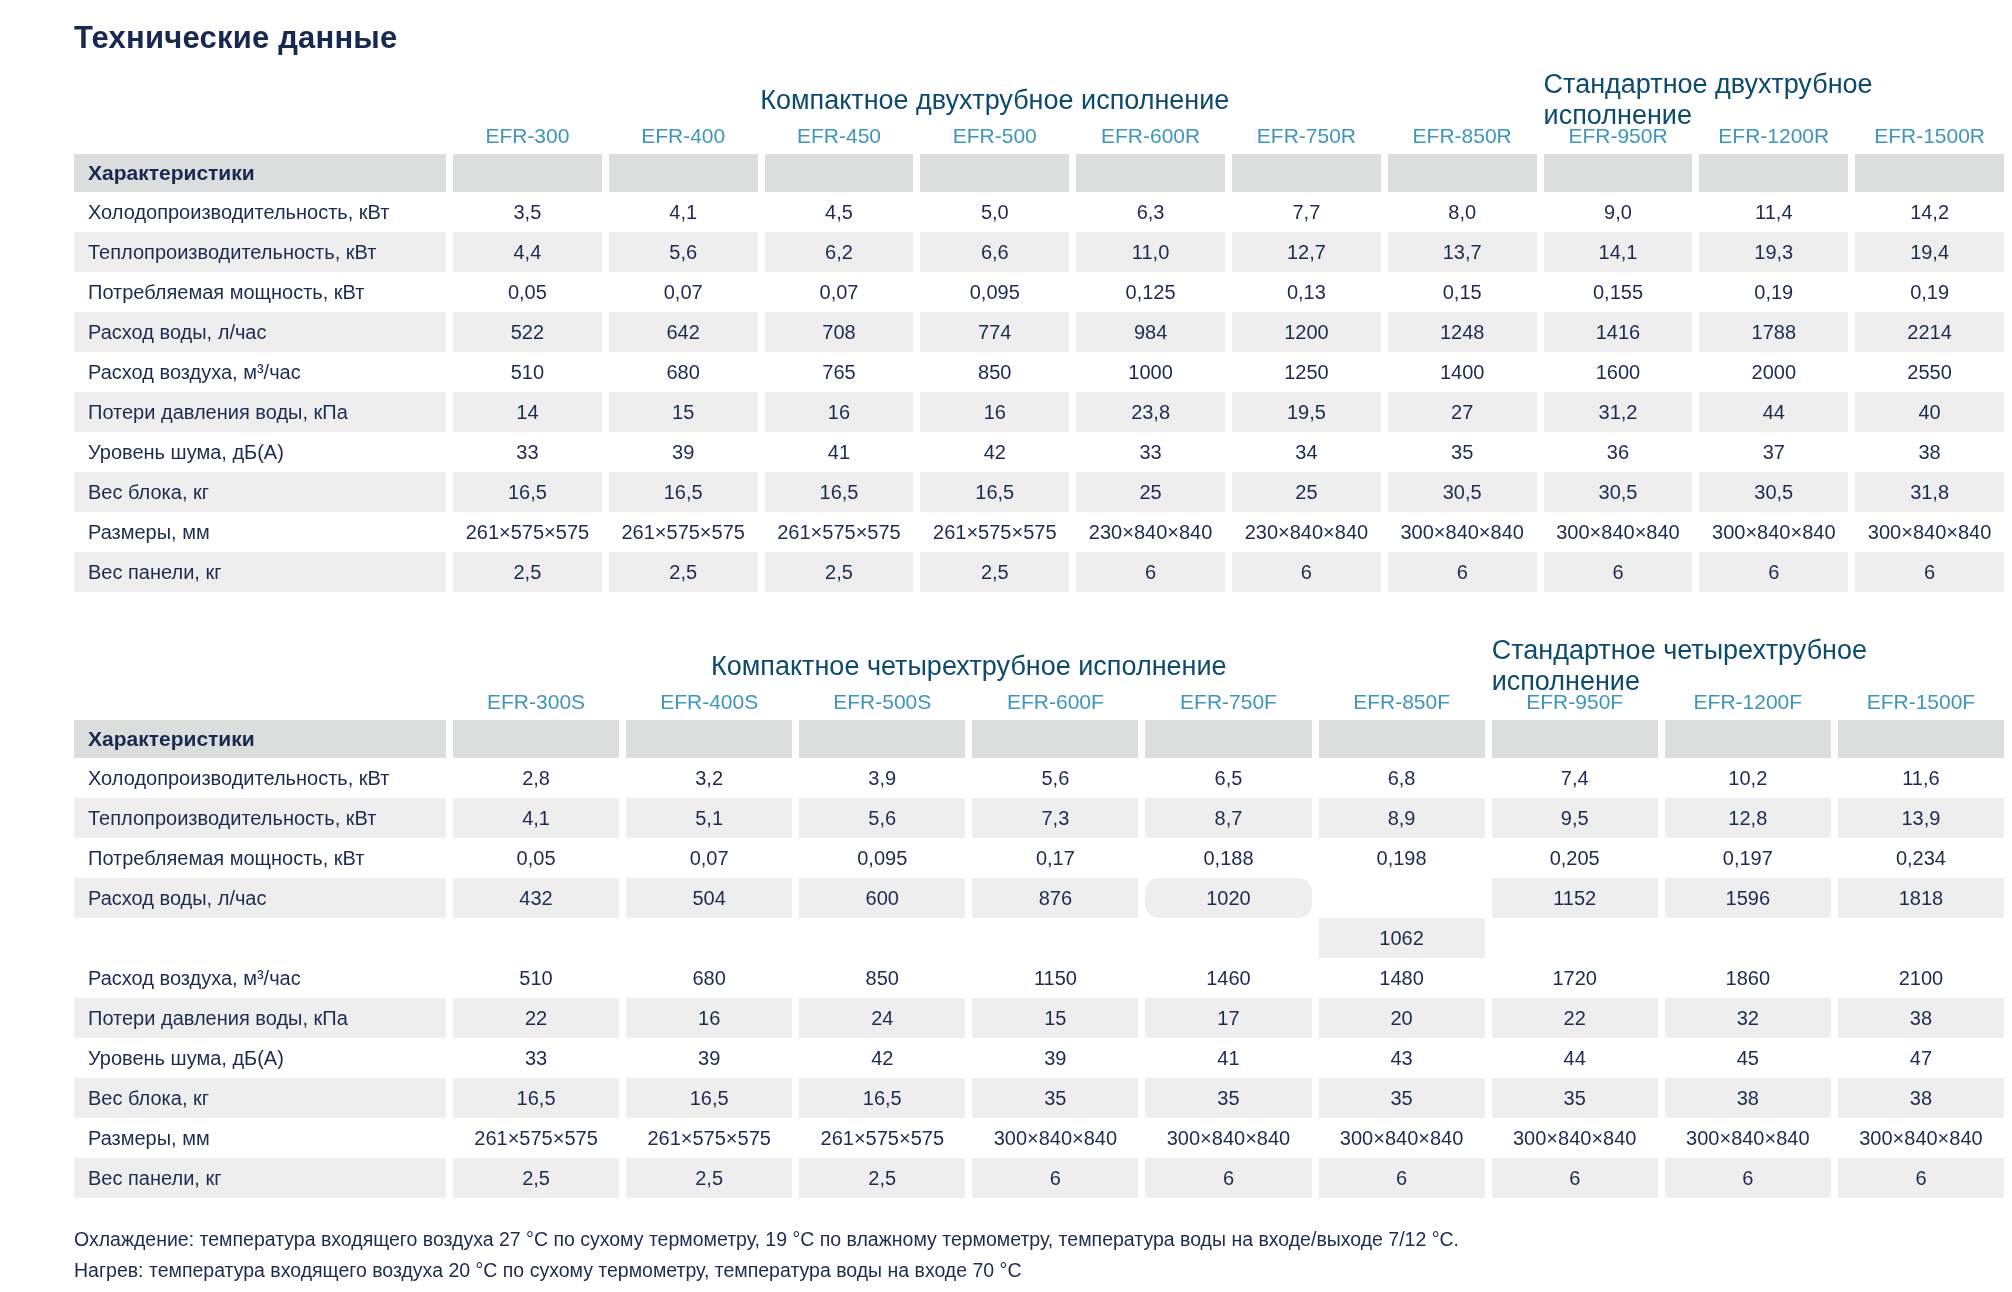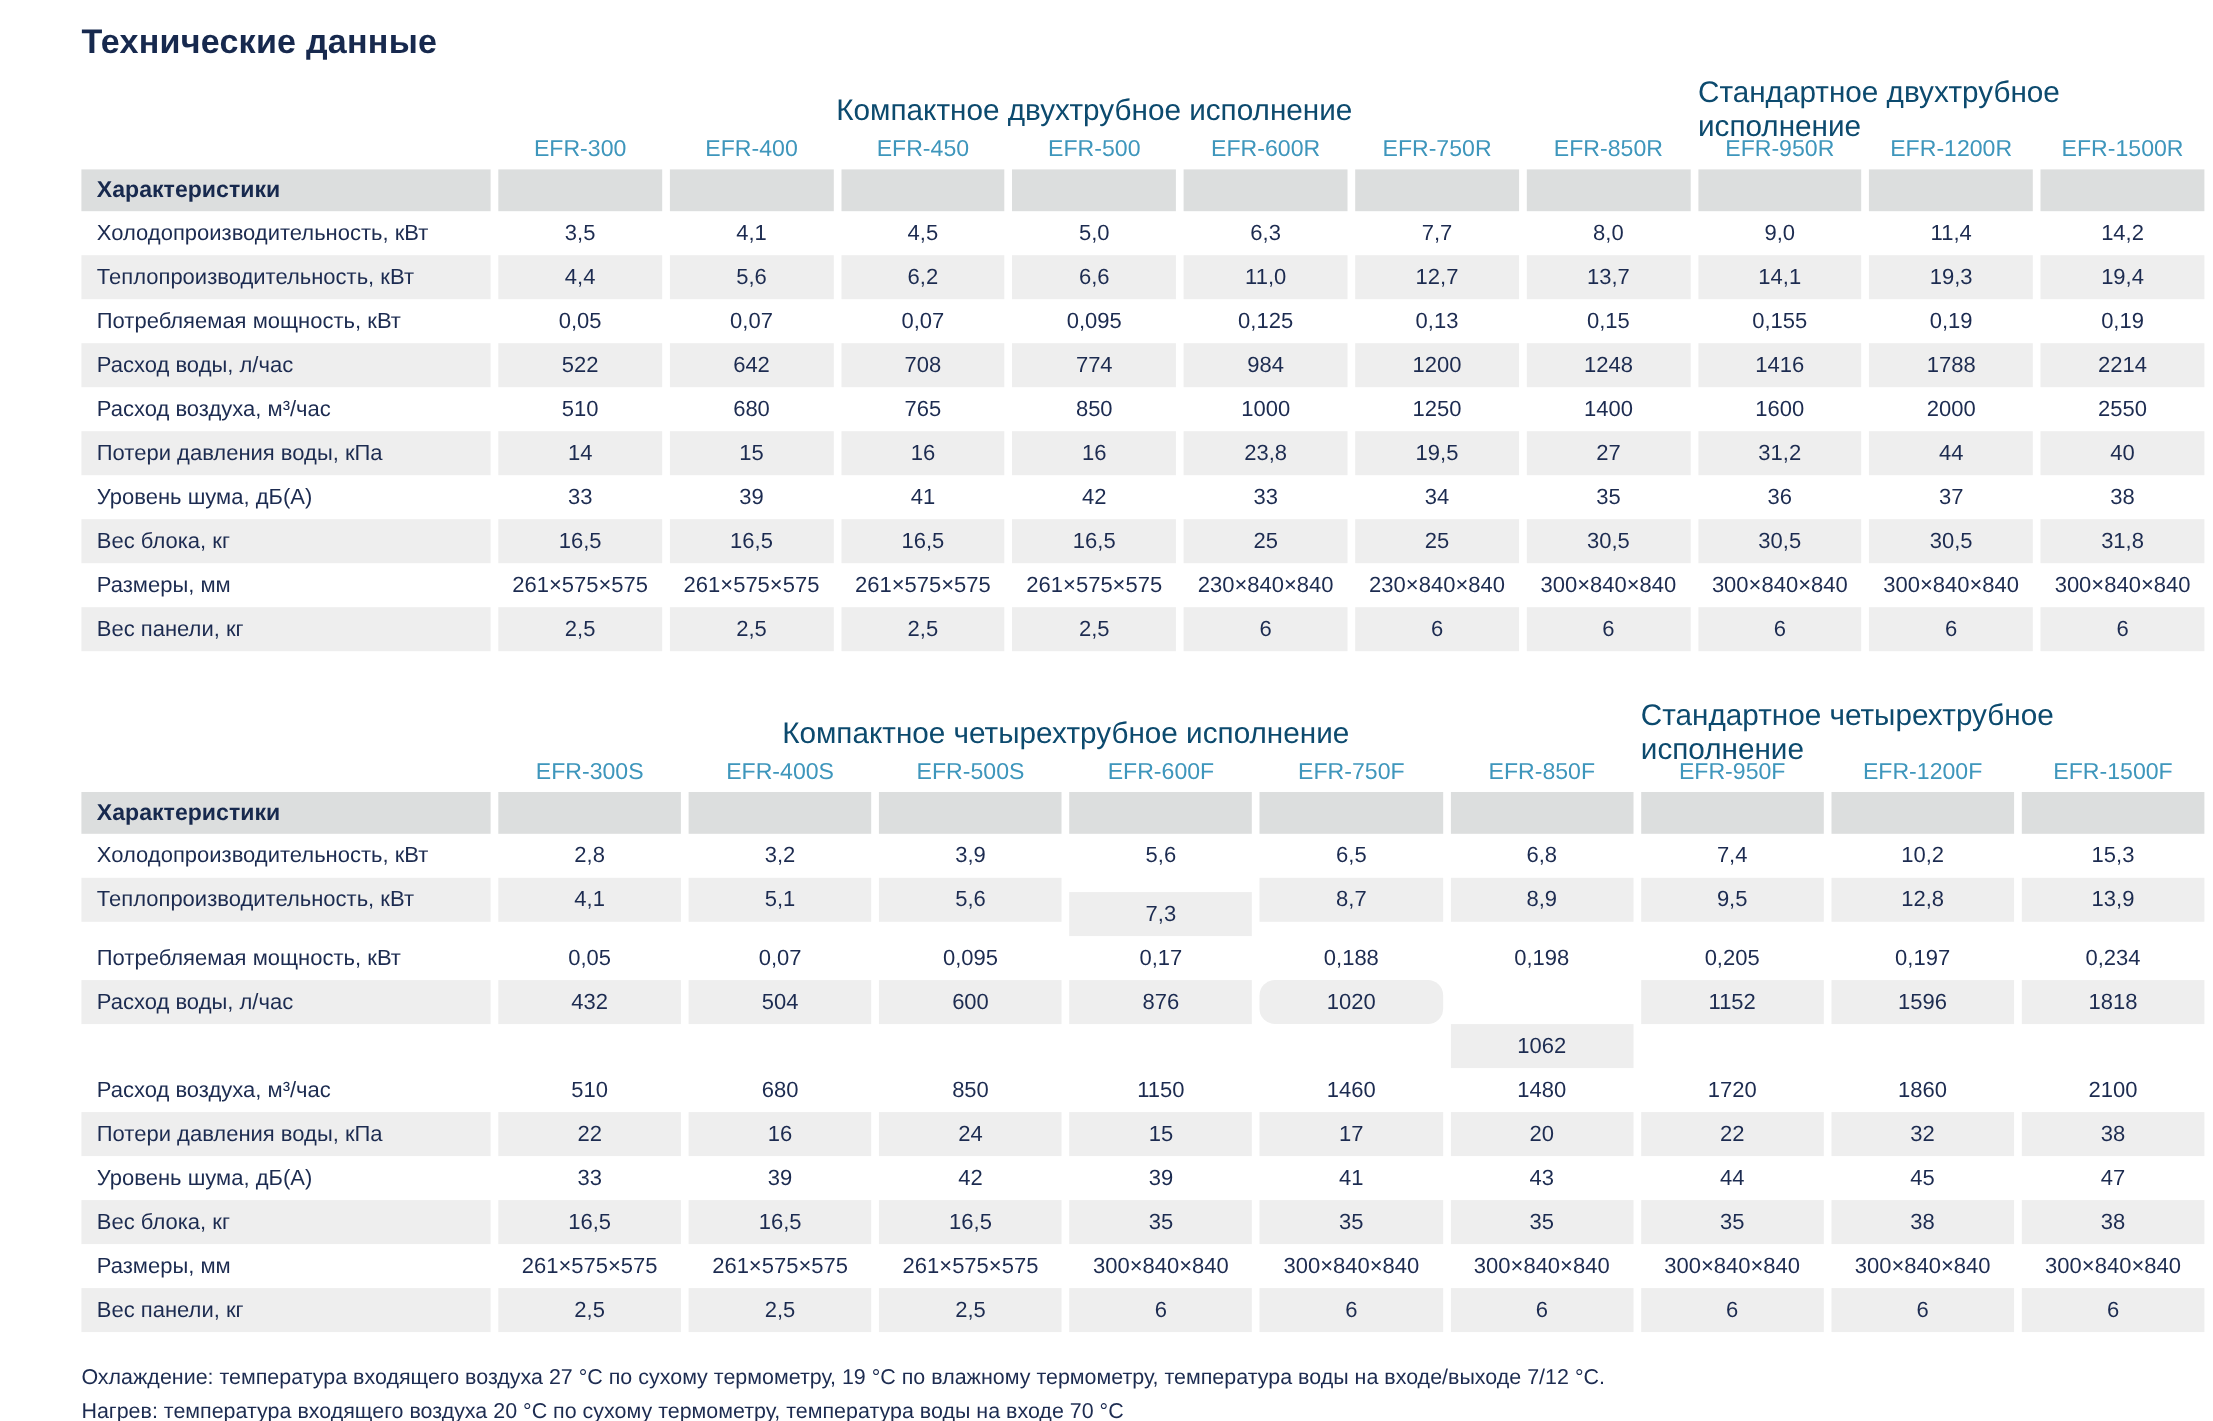--- a/index.html
+++ b/index.html
@@ -209,26 +209,26 @@
       <div class="hcell" style="grid-area: 3 / 10;"></div>
       <div class="cell label" style="grid-area: 4 / 1;">Холодопроизводительность, кВт</div>
       <div class="cell" style="grid-area: 4 / 2;">2,8</div>
       <div class="cell" style="grid-area: 4 / 3;">3,2</div>
       <div class="cell" style="grid-area: 4 / 4;">3,9</div>
       <div class="cell" style="grid-area: 4 / 5;">5,6</div>
       <div class="cell" style="grid-area: 4 / 6;">6,5</div>
       <div class="cell" style="grid-area: 4 / 7;">6,8</div>
       <div class="cell" style="grid-area: 4 / 8;">7,4</div>
       <div class="cell" style="grid-area: 4 / 9;">10,2</div>
-      <div class="cell" style="grid-area: 4 / 10;">15,3</div>
+      <div class="cell" style="grid-area: 4 / 10;">11,6</div>
       <div class="cell label stripe" style="grid-area: 5 / 1;">Теплопроизводительность, кВт</div>
       <div class="cell stripe" style="grid-area: 5 / 2;">4,1</div>
       <div class="cell stripe" style="grid-area: 5 / 3;">5,1</div>
       <div class="cell stripe" style="grid-area: 5 / 4;">5,6</div>
-      <div class="cell stripe" style="grid-area: 5 / 5; margin-top: 13px;">7,3</div>
+      <div class="cell stripe" style="grid-area: 5 / 5;">7,3</div>
       <div class="cell stripe" style="grid-area: 5 / 6;">8,7</div>
       <div class="cell stripe" style="grid-area: 5 / 7;">8,9</div>
       <div class="cell stripe" style="grid-area: 5 / 8;">9,5</div>
       <div class="cell stripe" style="grid-area: 5 / 9;">12,8</div>
       <div class="cell stripe" style="grid-area: 5 / 10;">13,9</div>
       <div class="cell label" style="grid-area: 6 / 1;">Потребляемая мощность, кВт</div>
       <div class="cell" style="grid-area: 6 / 2;">0,05</div>
       <div class="cell" style="grid-area: 6 / 3;">0,07</div>
       <div class="cell" style="grid-area: 6 / 4;">0,095</div>
       <div class="cell" style="grid-area: 6 / 5;">0,17</div>

